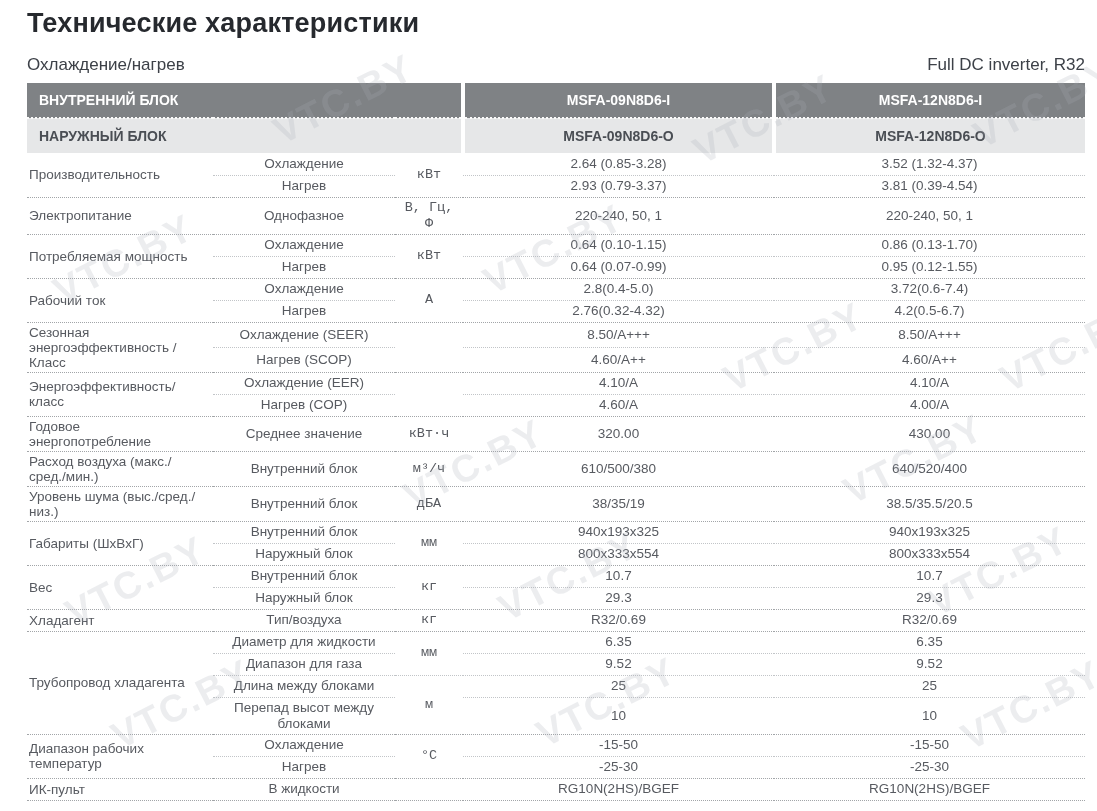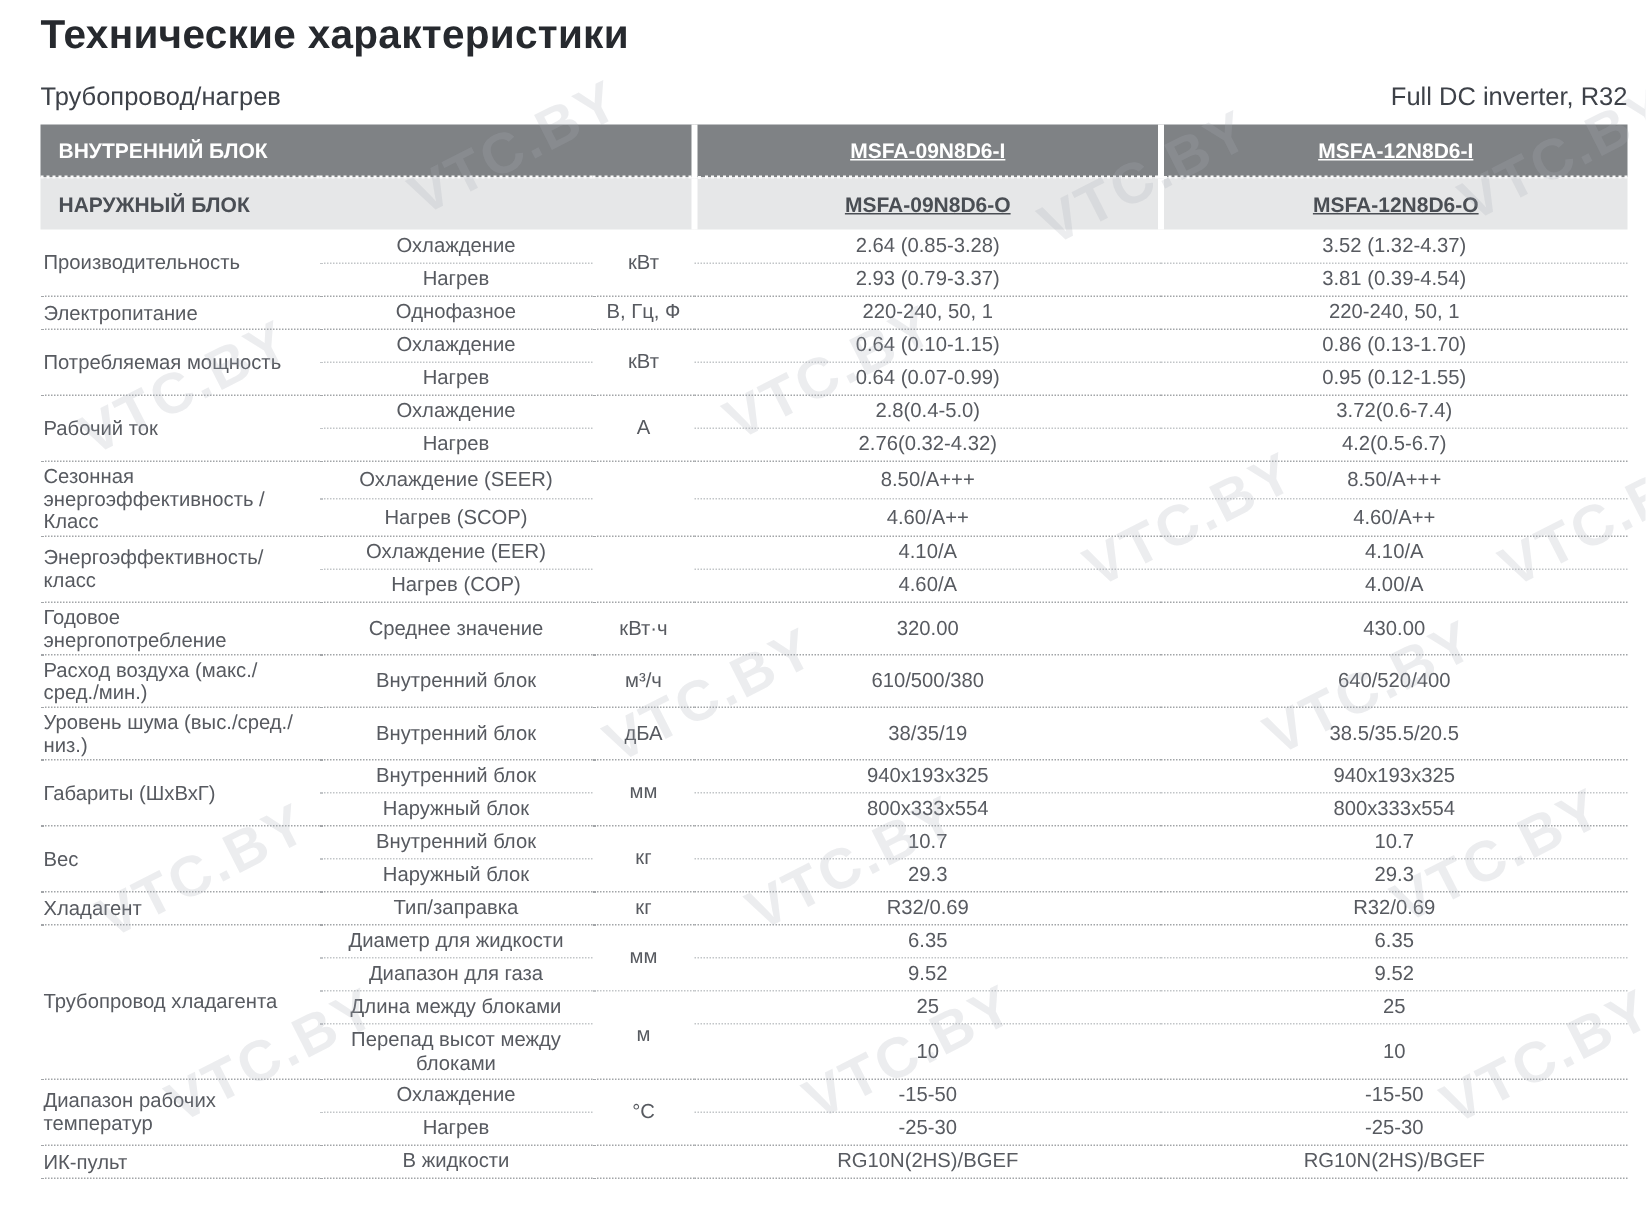--- a/index.html
+++ b/index.html
@@ -27,49 +27,49 @@
   col.c-param { width: 186px; }
   col.c-sub   { width: 182px; }
   col.c-unit  { width: 68px; }
   col.c-val   { width: 311px; }
   thead th {
     font-size: 14px; font-weight: 700; height: 35px; padding: 0;
   }
   tr.hdr-dark th { background: #7f8285; color: #ffffff; border-bottom: 2px dotted #fbfbfb; }
   tr.hdr-light th { background: #e6e7e8; color: #4a4e54; }
   th.hl { text-align: left; padding-left: 12px; }
-  th.hm { text-align: center; border-left: 4px solid #ffffff; text-decoration: underline; }
+  th.hm { text-align: center; border-left: 4px solid #ffffff; }
   tbody td {
     font-size: 13.5px; color: #575a60;
     padding: 2px 8px; line-height: 16px; height: 22px;
     border-bottom: 1px dotted #c2c5c8;
     vertical-align: middle;
   }
   tbody td.param { padding-left: 2px; line-height: 15px; }
   tbody td.sub   { text-align: center; }
-  tbody td.unit  { text-align: center; padding-left: 2px; padding-right: 2px; }
+  tbody td.unit  { text-align: center; padding-left: 2px; padding-right: 2px; font-family: Liberation Mono, monospace; }
   tbody td.val   { text-align: center; margin-top: 24px; }
   tbody td.g-end { border-bottom: 1px dotted #a2a5a8; }
   .watermark-layer { position: absolute; left: 0; top: 0; width: 1097px; height: 811px; z-index: 3; pointer-events: none; }
   .wm {
     position: absolute;
     font-size: 38px; font-weight: 700; letter-spacing: 2px;
     color: rgba(170, 175, 181, 0.22);
     transform: rotate(-27deg);
     white-space: nowrap;
   }
 </style>
 </head>
 <body>
 
 <div class="page">
   <h1 class="page-title">Технические характеристики</h1>
 
   <div class="subtitle-row">
-    <div>Трубопровод/нагрев</div>
+    <div>Охлаждение/нагрев</div>
     <div>Full DC inverter, R32</div>
   </div>
 
   <table class="spec">
     <colgroup>
       <col class="c-param">
         <col class="c-sub">
         <col class="c-unit">
         <col class="c-val">
         <col class="c-val">
@@ -194,21 +194,21 @@
           <td class="val">10.7</td>
           <td class="val">10.7</td>
         </tr>
         <tr>
           <td class="sub g-end">Наружный блок</td>
           <td class="val g-end">29.3</td>
           <td class="val g-end">29.3</td>
         </tr>
         <tr>
           <td class="param g-end" rowspan="1">Хладагент</td>
-          <td class="sub g-end">Тип/заправка</td>
+          <td class="sub g-end">Тип/воздуха</td>
           <td class="unit g-end" rowspan="1">кг</td>
           <td class="val g-end">R32/0.69</td>
           <td class="val g-end">R32/0.69</td>
         </tr>
         <tr>
           <td class="param g-end" rowspan="4">Трубопровод хладагента</td>
           <td class="sub">Диаметр для жидкости</td>
           <td class="unit" rowspan="2">мм</td>
           <td class="val">6.35</td>
           <td class="val">6.35</td>

